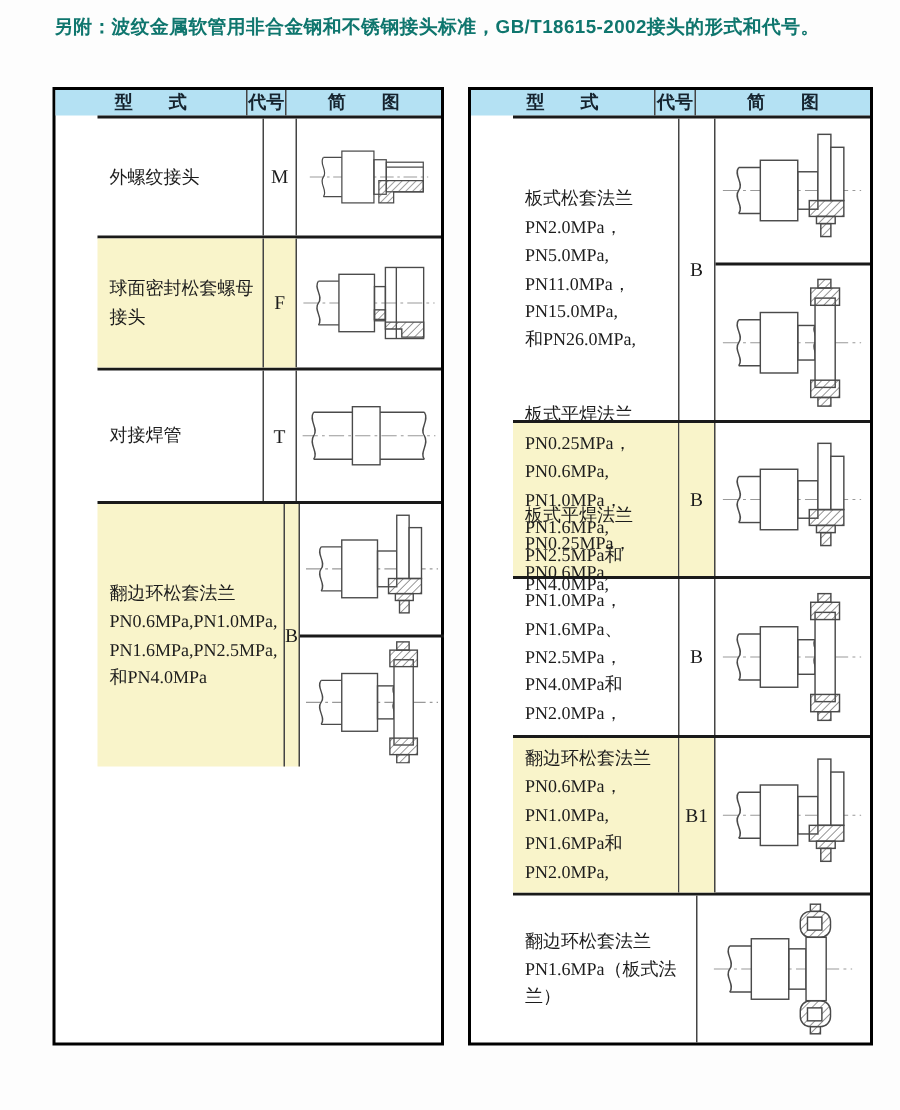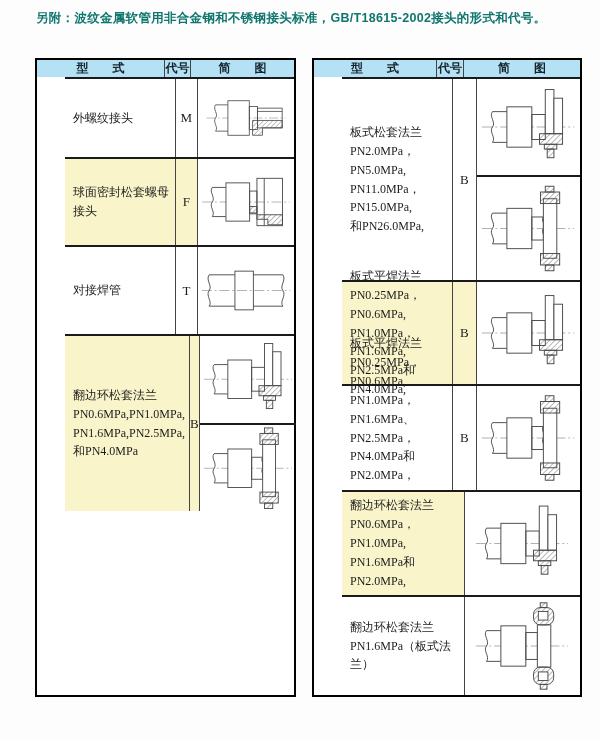--- a/index.html
+++ b/index.html
@@ -274,20 +274,21 @@
                 <use href="#sym-flange-sym"></use>
               </svg>
             </div>
         </div>
       </div>
 
       <div class="row hl" style="height:105px">
         <div class="type c1">翻边环松套法兰
 PN0.6MPa，PN1.0MPa,
 PN1.6MPa和PN2.0MPa,</div>
+        <div class="code c2">B1</div>
         <div class="diag c3">
           <div class="sub">
               <svg class="d">
                 <use href="#sym-flange-plate"></use>
               </svg>
             </div>
         </div>
       </div>
 
       <div class="row" style="height:100px">

